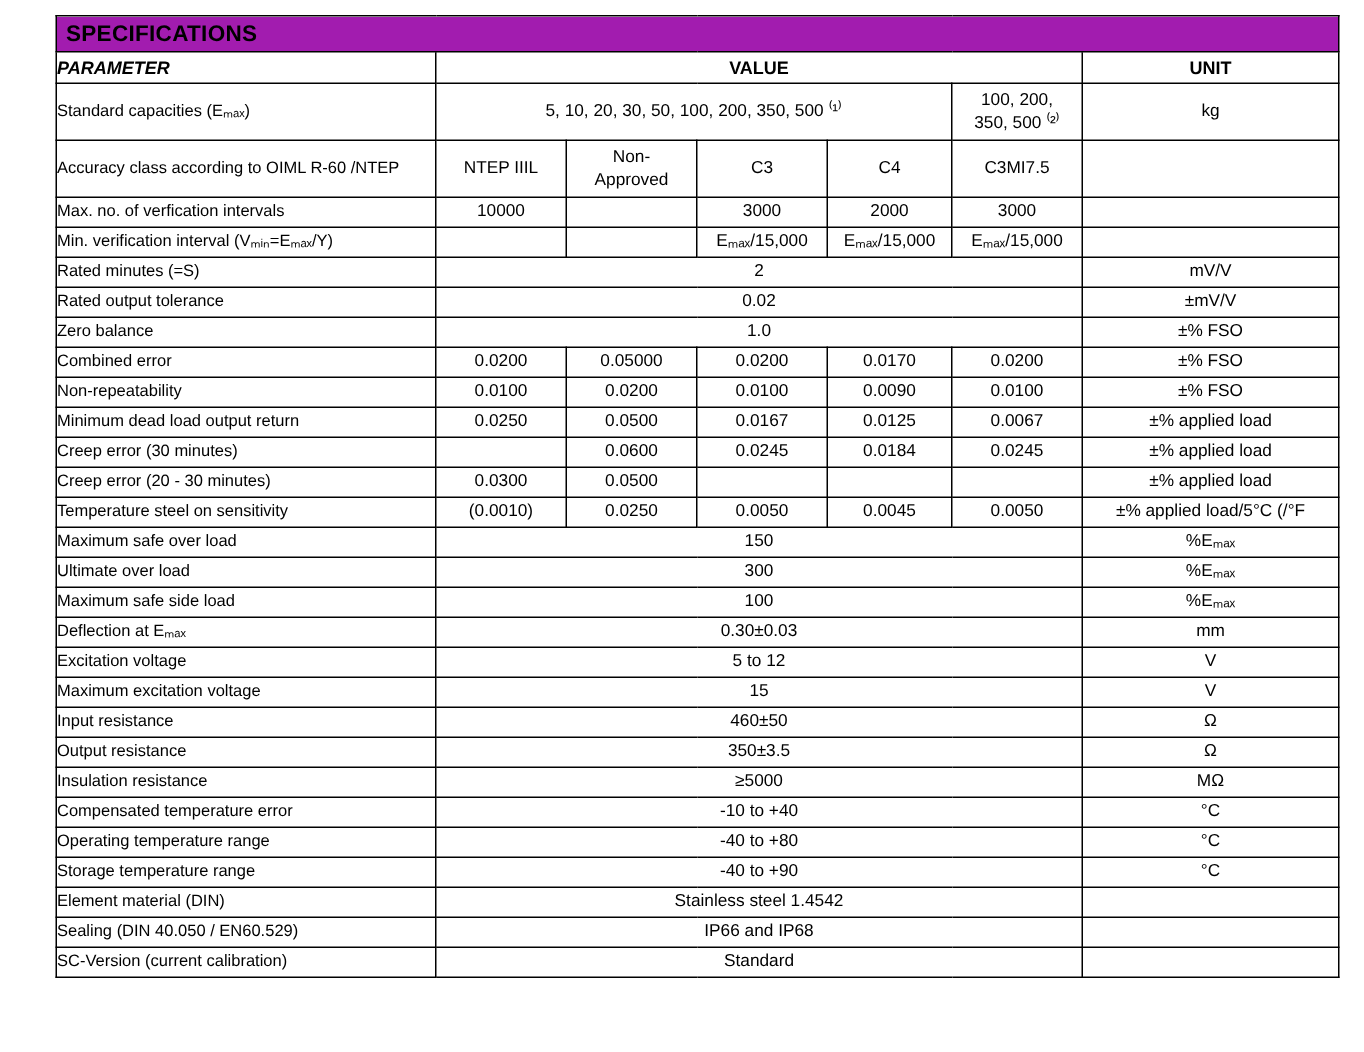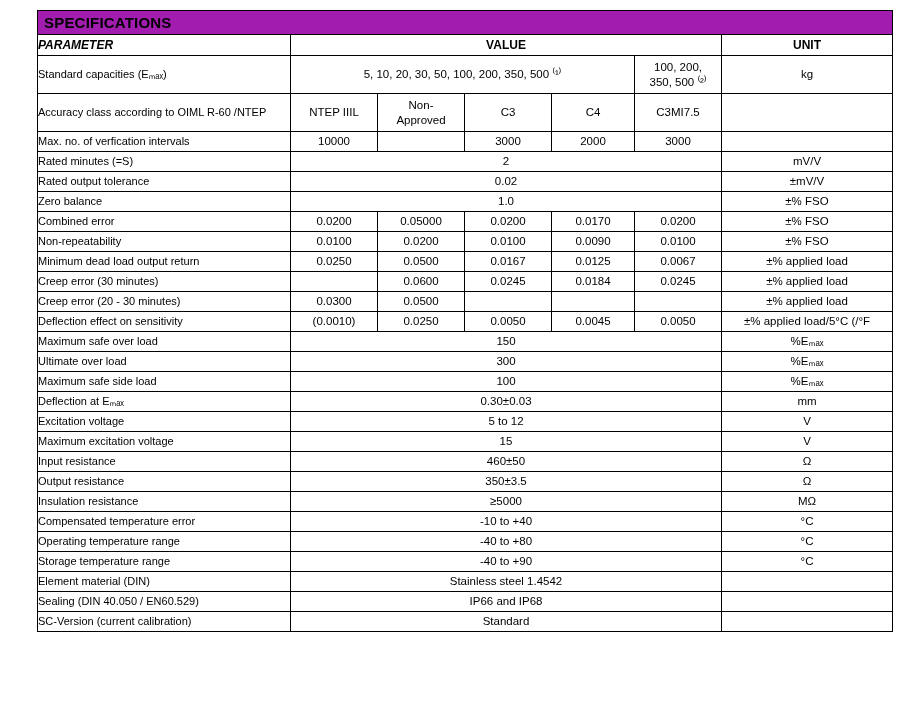--- a/index.html
+++ b/index.html
@@ -106,20 +106,29 @@
         <tr class="row">
           <td class="param">Max. no. of verfication intervals</td>
           <td class="val">10000</td>
           <td class="val"></td>
           <td class="val">3000</td>
           <td class="val">2000</td>
           <td class="val">3000</td>
           <td class="unit"></td>
         </tr>
         <tr class="row">
+          <td class="param">Min. verification interval (Vₘᵢₙ=Eₘₐₓ/Y)</td>
+          <td class="val"></td>
+          <td class="val"></td>
+          <td class="val">Eₘₐₓ/15,000</td>
+          <td class="val">Eₘₐₓ/15,000</td>
+          <td class="val">Eₘₐₓ/15,000</td>
+          <td class="unit"></td>
+        </tr>
+        <tr class="row">
           <td class="param">Rated minutes (=S)</td>
           <td class="val" colspan="5">2</td>
           <td class="unit">mV/V</td>
         </tr>
         <tr class="row">
           <td class="param">Rated output tolerance</td>
           <td class="val" colspan="5">0.02</td>
           <td class="unit">±mV/V</td>
         </tr>
         <tr class="row">
@@ -166,21 +175,21 @@
         <tr class="row">
           <td class="param">Creep error (20 - 30 minutes)</td>
           <td class="val">0.0300</td>
           <td class="val">0.0500</td>
           <td class="val"></td>
           <td class="val"></td>
           <td class="val"></td>
           <td class="unit">±% applied load</td>
         </tr>
         <tr class="row">
-          <td class="param">Deflection effect on sensitivity</td>
+          <td class="param">Temperature steel on sensitivity</td>
           <td class="val">(0.0010)</td>
           <td class="val">0.0250</td>
           <td class="val">0.0050</td>
           <td class="val">0.0045</td>
           <td class="val">0.0050</td>
           <td class="unit">±% applied load/5°C (/°F</td>
         </tr>
         <tr class="row">
           <td class="param">Maximum safe over load</td>
           <td class="val" colspan="5">150</td>

